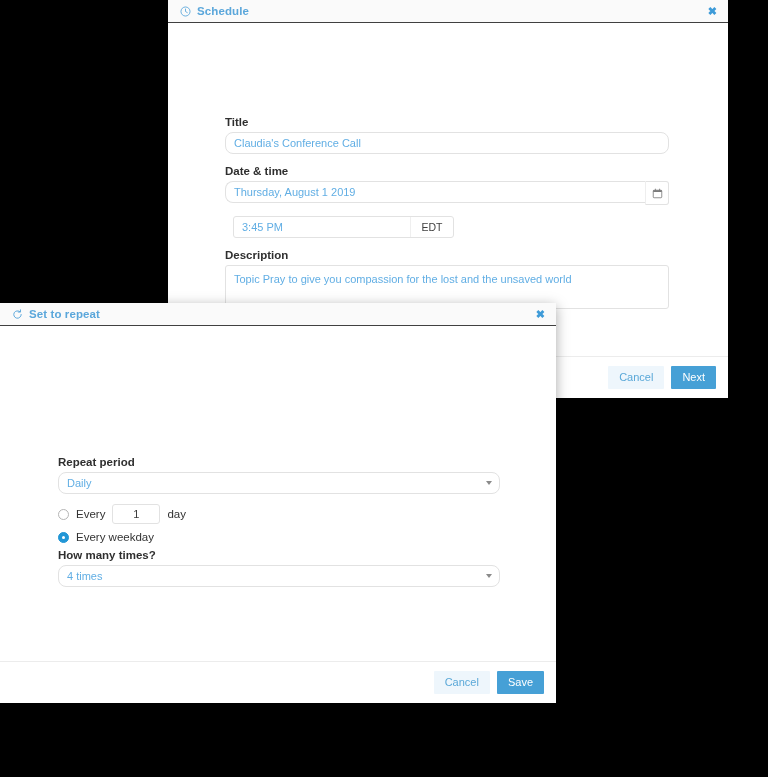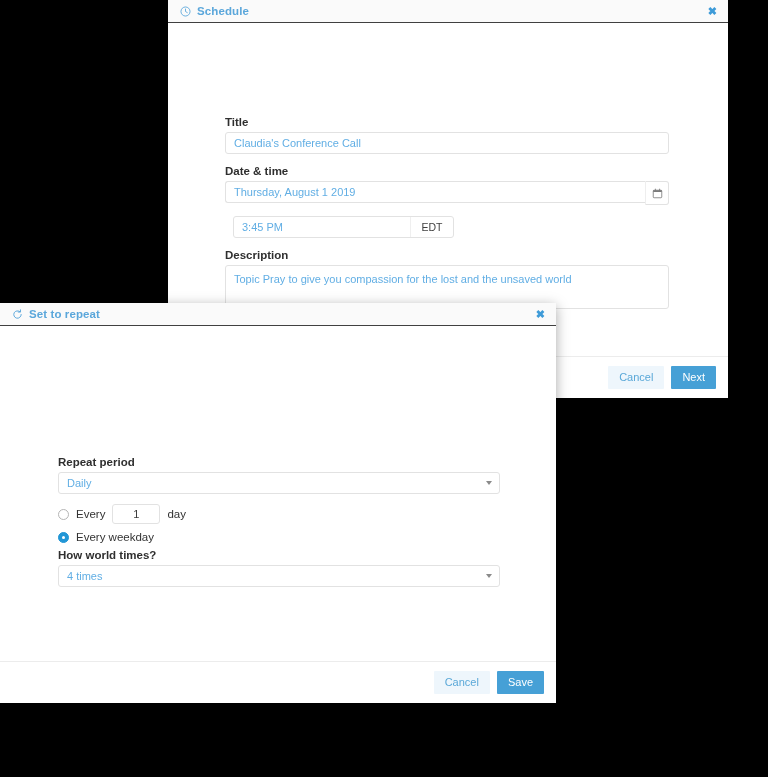--- a/index.html
+++ b/index.html
@@ -81,21 +81,21 @@
     font-weight: bold;
     color: #2f2f2f;
     margin-bottom: 4px;
     display: block;
   }
   .inp {
     box-sizing: border-box;
     width: 100%;
     height: 22px;
     border: 1px solid #e2e2e2;
-    border-radius: 3px;
+    border-radius: 8px;
     background: #ffffff;
     color: #61aee4;
     font-size: 11px;
     font-family: "Liberation Sans", sans-serif;
     padding: 0 8px;
     outline: none;
     line-height: 20px;
   }
   .inp::placeholder { color: #9fcdeb; }
   .form-group { margin-bottom: 11px; }
@@ -384,21 +384,21 @@
         <input class="small-num" type="text" value="1" style="">
         <span>day</span>
       </div>
 
       <div class="radio-line" style="">
         <span class="radio checked"></span>
         <span>Every weekday</span>
       </div>
 
       <div class="form-group" style="margin-bottom:0;">
-        <label class="field-label">How world times?</label>
+        <label class="field-label">How many times?</label>
         <div class="sel-wrap">
           <input class="inp" type="text" readonly="" value="4 times" style="">
           <span class="caret"></span>
         </div>
       </div>
 
     </div>
   </div>
 
   <div class="modal-footer">

